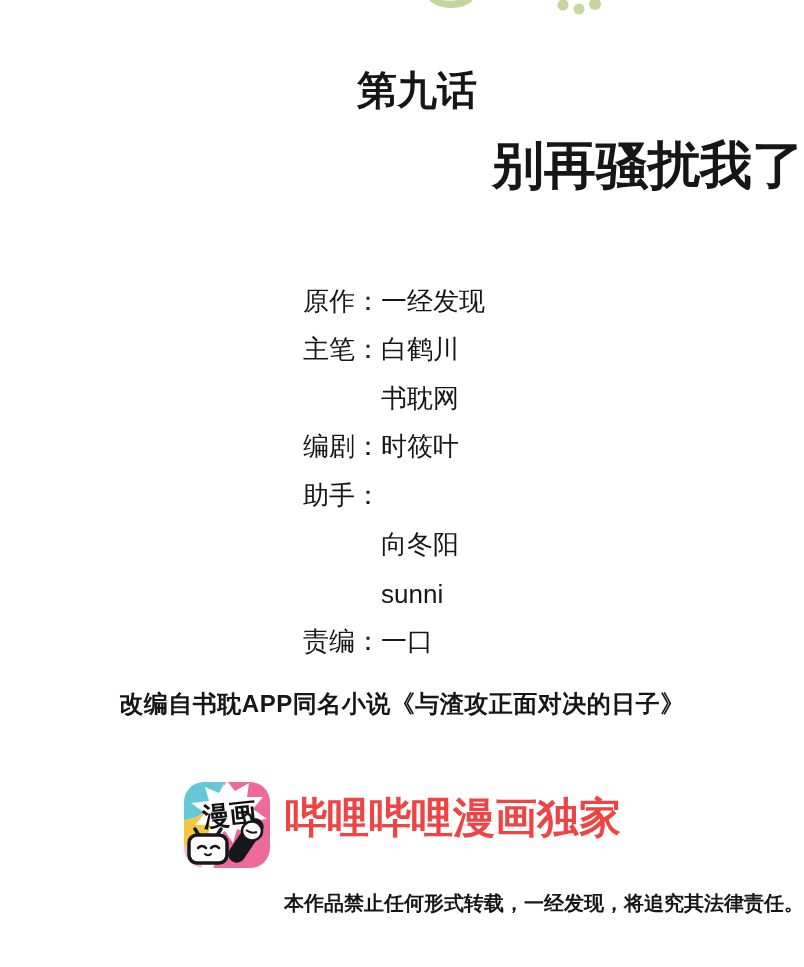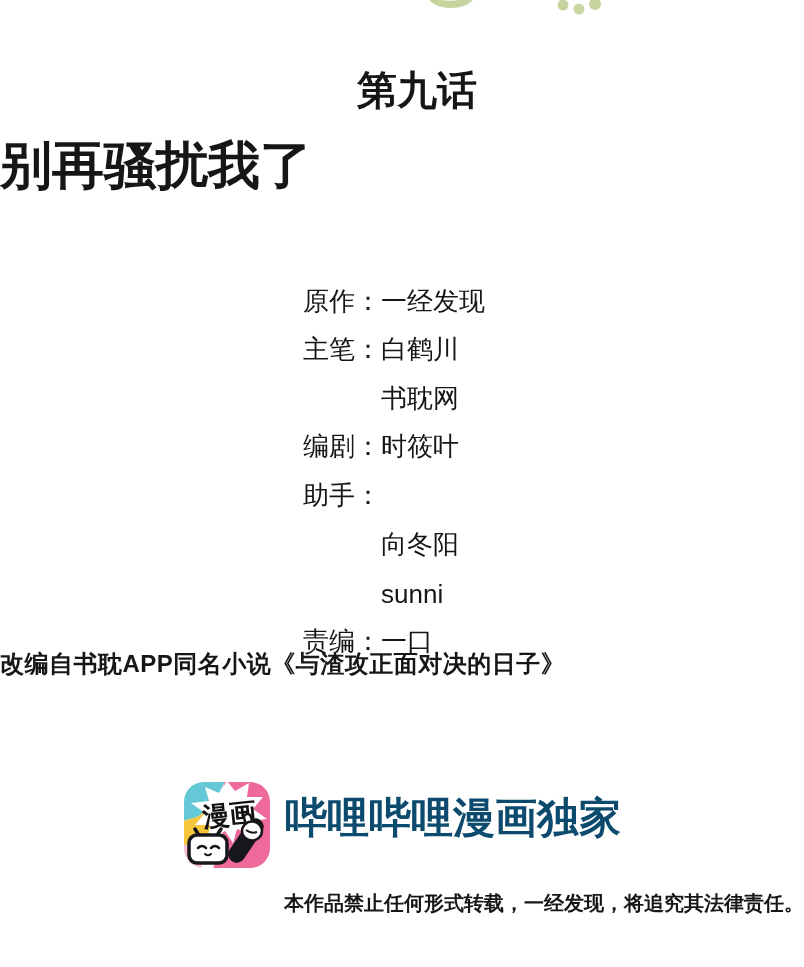--- a/index.html
+++ b/index.html
@@ -9,38 +9,38 @@
     position:relative;overflow:hidden;
   }
   .page{position:relative;width:804px;height:967px;background:#ffffff;}
   .deco{position:absolute;left:400px;top:0;}
   .chapter-label{
     position:absolute;top:68px;left:15px;width:100%;
     text-align:center;font-size:40px;font-weight:700;line-height:1.1;
   }
   .chapter-title{
     position:absolute;top:136px;left:0;width:100%;
-    text-align:left;font-size:52px;font-weight:700;line-height:1.15;
+    text-align:right;font-size:52px;font-weight:700;line-height:1.15;
   }
   .credits{position:absolute;top:270px;left:303px;font-size:26px;}
   .credit-row{display:flex;height:48.6px;align-items:flex-end;}
   .credit-label{display:inline-block;width:78px;flex:0 0 78px;}
   .credit-value{white-space:nowrap;}
   .adaptation{
-    position:absolute;top:648px;left:0;width:100%;
-    text-align:left;font-size:24px;font-weight:700;letter-spacing:0.5px;
+    position:absolute;top:688px;left:0;width:100%;
+    text-align:center;font-size:24px;font-weight:700;letter-spacing:0.5px;
   }
   .publisher{
     position:absolute;top:781px;left:0;width:100%;
     display:flex;justify-content:center;align-items:center;gap:14px;
   }
   .app-icon{width:88px;height:88px;display:block;}
   .exclusive{
     font-family:"Liberation Serif",serif;font-size:42px;font-weight:700;
-    position:relative;top:-7px;color:#0c4a6e;white-space:nowrap;
+    position:relative;top:-7px;color:#ef4444;white-space:nowrap;
   }
   .copyright{
     position:absolute;top:890px;left:0;width:100%;
     text-align:right;font-size:20px;font-weight:700;
   }
 </style>
 </head>
 <body>
 
 <div class="page">

